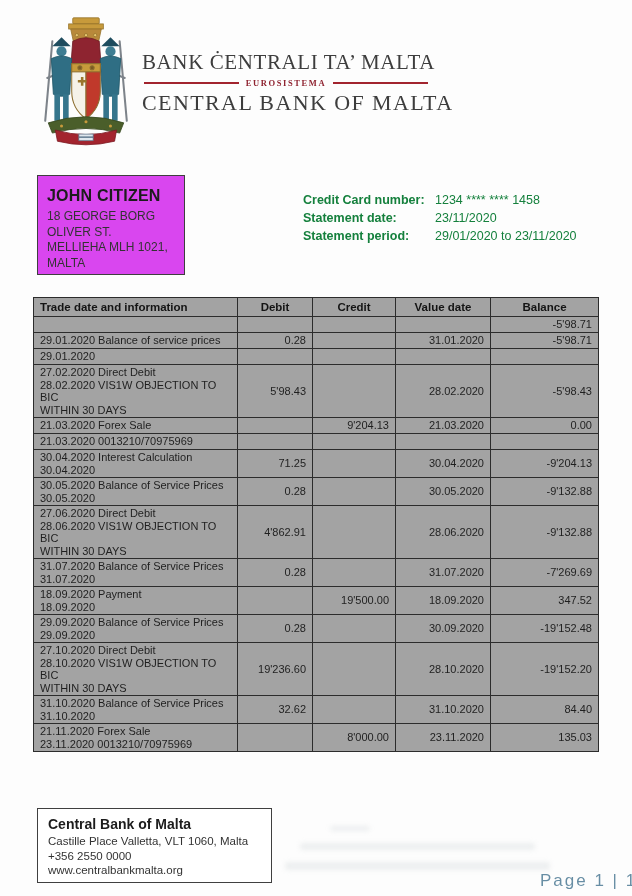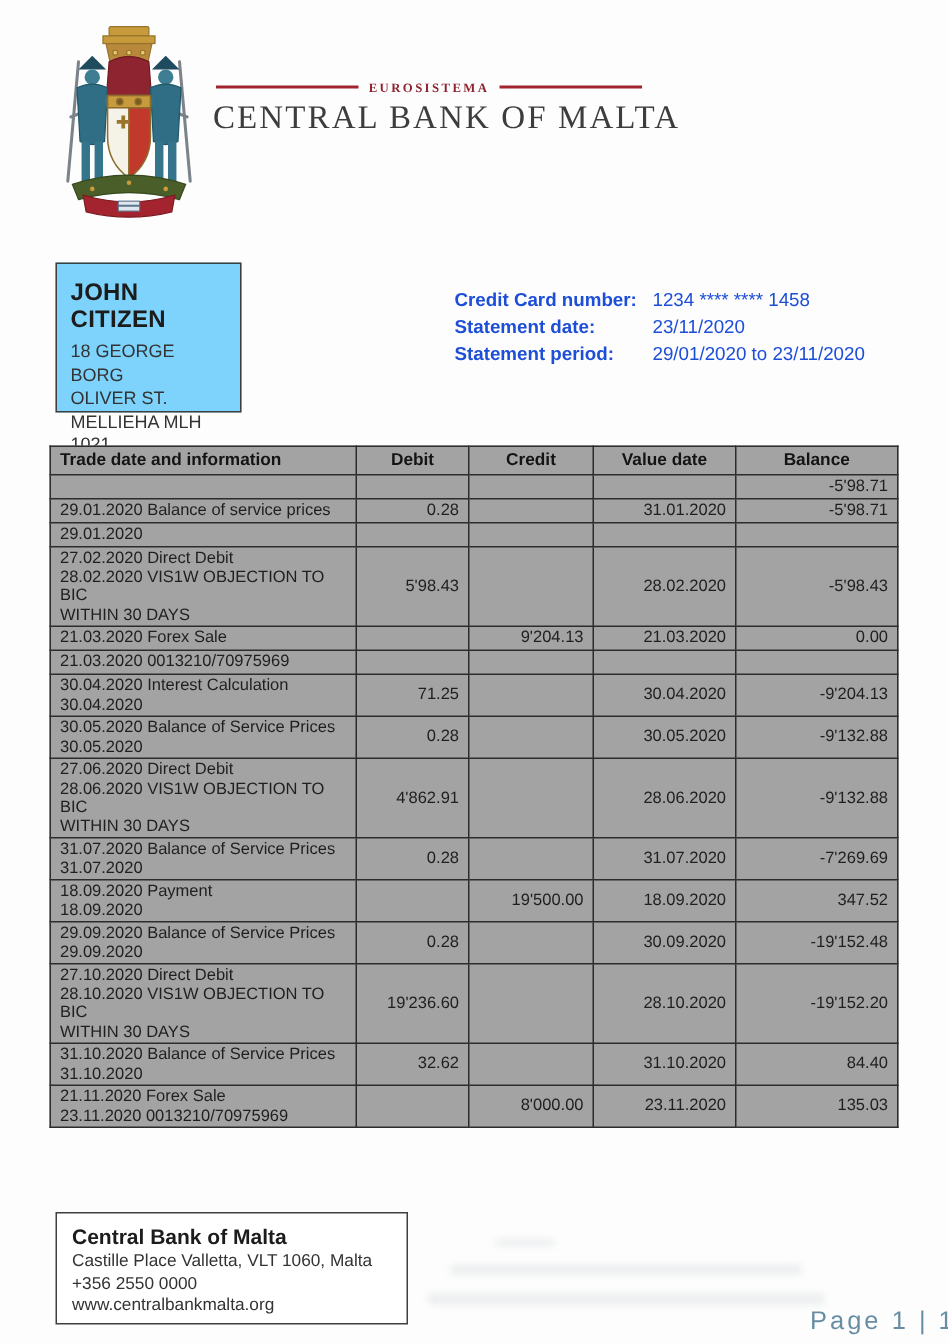--- a/index.html
+++ b/index.html
@@ -21,27 +21,27 @@
     font-family:"Liberation Serif", serif; font-size:8.5px; font-weight:bold;
     color:#8f2330; letter-spacing:1.6px; white-space:nowrap;
   }
   .title-en {
     font-family:"Liberation Serif", serif; font-size:22px; color:#3d3d3d;
     letter-spacing:1.4px; white-space:nowrap;
   }
 
   
   .customer-box {
-    position:absolute; left:37px; top:175px; width:124px; height:100px;
-    border:1.6px solid #3f3f3f; box-sizing:border-box; padding:11px 9px 0 9px; background:#7dd3fc;
+    position:absolute; left:37px; top:175px; width:148px; height:100px;
+    border:1.6px solid #3f3f3f; box-sizing:border-box; padding:11px 9px 0 9px; background:#d946ef;
   }
   .customer-name { font-size:16px; font-weight:bold; color:#1c1c1c; letter-spacing:0.2px; margin-bottom:4px; }
   .customer-line { font-size:12px; color:#333; line-height:15.5px; }
 
-  .stmt-info { position:absolute; left:303px; top:191px; font-size:12.5px; color:#1d4ed8; }
+  .stmt-info { position:absolute; left:303px; top:191px; font-size:12.5px; color:#15803d; }
   .stmt-row { display:flex; line-height:18px; }
   .stmt-label { width:132px; font-weight:bold; }
 
   
   .txn-table {
     position:absolute; left:33px; top:297px; width:565px;
     border-collapse:collapse; table-layout:fixed;
     font-size:11px; color:#1f1f1f; background:#a3a3a3;
   }
   .txn-table th, .txn-table td { border:1px solid #2c2c2c; overflow:hidden; }
@@ -128,20 +128,21 @@
       <circle cx="50" cy="107" r="1.5" fill="#c79a3b"></circle>
       <circle cx="74" cy="111" r="1.5" fill="#c79a3b"></circle>
 
       <path d="M20 115 Q50 124 80 115 L78 126 Q50 133 22 126 Z" fill="#a3242e" stroke="#7c1a23" stroke-width="0.8"></path>
       <rect x="43" y="119" width="14" height="6.5" fill="#dfe7ee" stroke="#5b748a" stroke-width="0.7"></rect>
       <path d="M43 122 h14" stroke="#5b748a" stroke-width="1.4"></path>
     </svg>
   </div>
 
   <div class="titles">
+    <div class="title-mt">BANK ĊENTRALI TA’ MALTA</div>
     <div class="euro-row">
       <span class="euro-line"></span>
       <span class="euro-text">EUROSISTEMA</span>
       <span class="euro-line"></span>
     </div>
     <div class="title-en">CENTRAL BANK OF MALTA</div>
   </div>
 
   <div class="customer-box">
     <div class="customer-name">JOHN CITIZEN</div>

